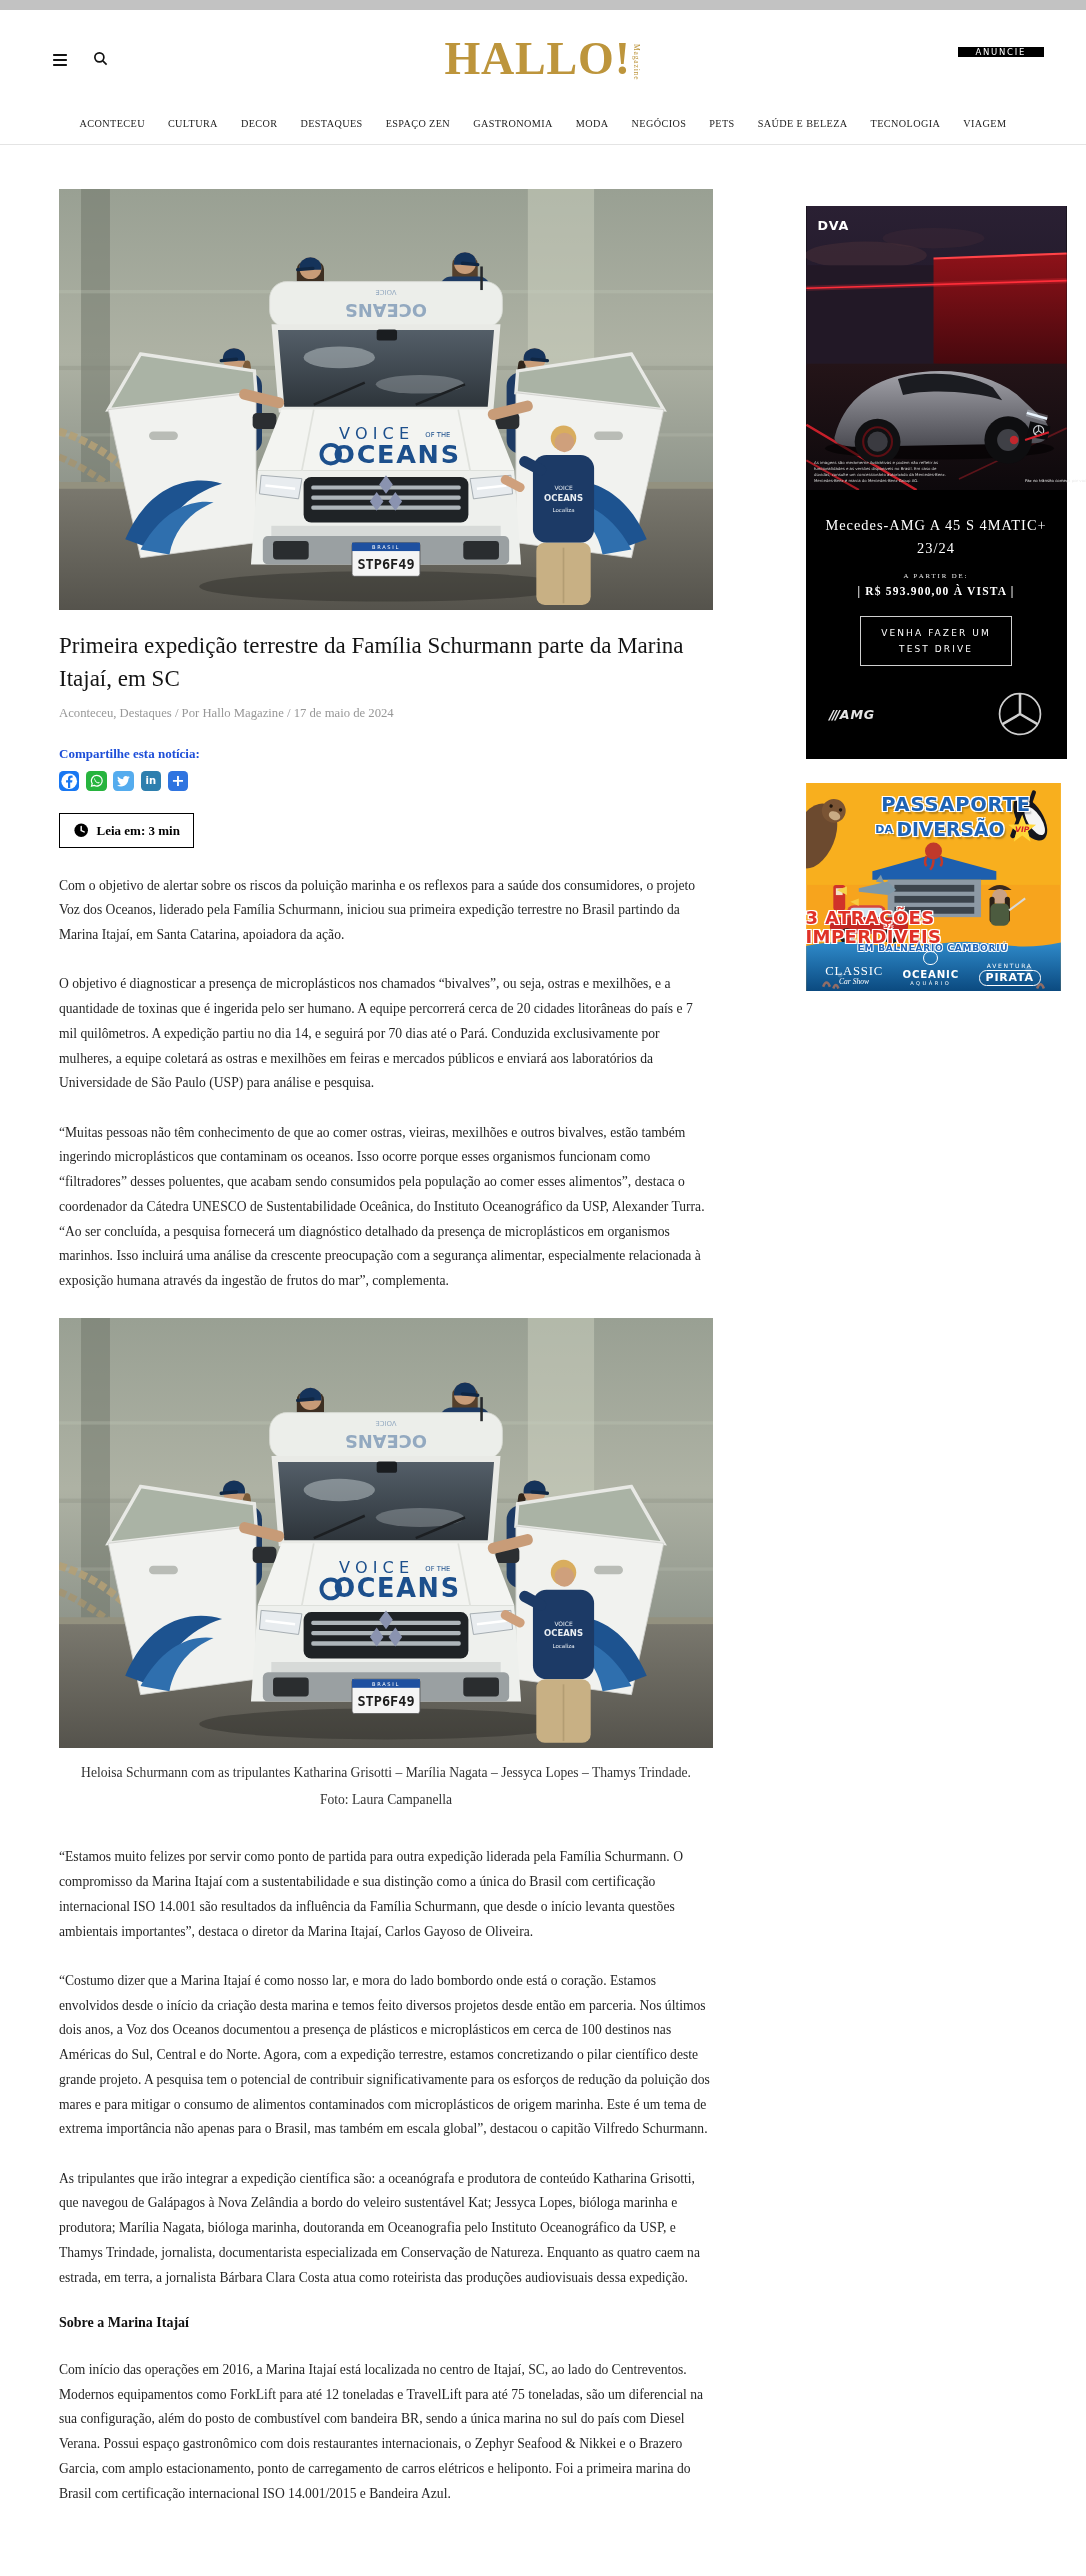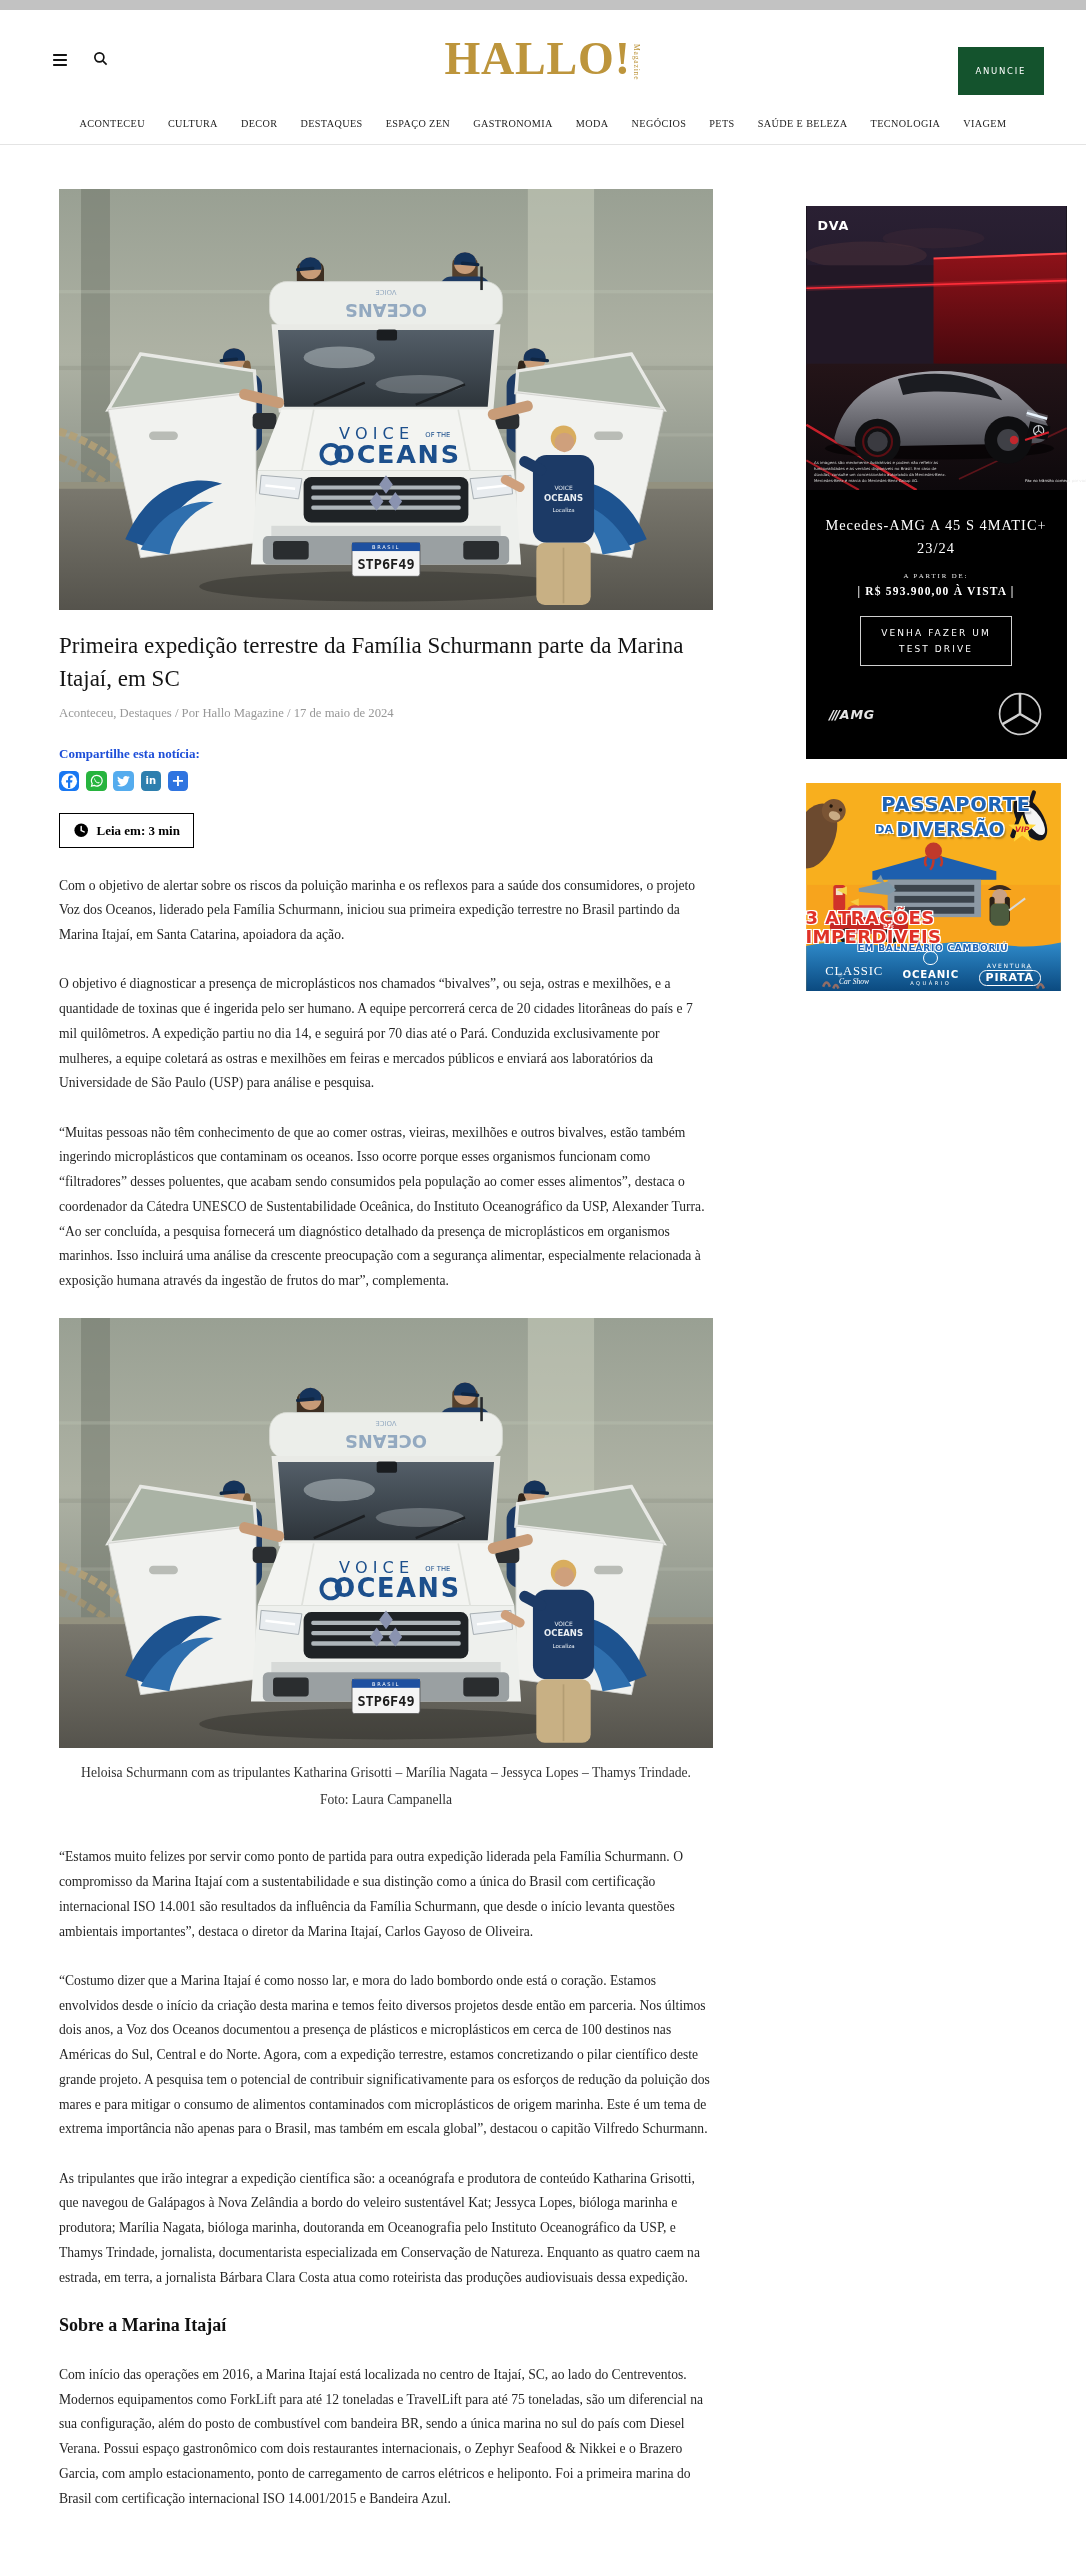--- a/index.html
+++ b/index.html
@@ -6,21 +6,21 @@
   body{width:1086px;font-family:"Liberation Serif",serif;color:#232323;-webkit-font-smoothing:antialiased;}
   .top-strip{height:10.2px;background:#c2c2c2;}
   
   header{position:relative;height:92px;background:#fff;}
   .hamburger{position:absolute;left:53px;top:44px;width:13.6px;cursor:pointer;}
   .hamburger i{display:block;height:2.2px;background:#111;margin-bottom:2.7px;border-radius:0.8px;}
   .search-btn{position:absolute;left:93px;top:41px;cursor:pointer;}
   .logo-wrap{position:absolute;left:0;right:0;top:22px;text-align:center;cursor:pointer;}
   .logo-main{font-size:46px;font-weight:bold;color:#bd953c;letter-spacing:0.8px;font-family:"Liberation Serif",serif;}
   .logo-sub{display:inline-block;writing-mode:vertical-rl;font-size:7.6px;color:#bd953c;letter-spacing:0.8px;vertical-align:top;margin-top:12px;margin-left:1.7px;}
-  .anuncie{position:absolute;right:42px;top:37px;background:#14532d;color:#fff;border:none;font-family:"DejaVu Sans",sans-serif;font-size:8.5px;letter-spacing:1.7px;padding:19px 18px;cursor:pointer;}
+  .anuncie{position:absolute;right:42px;top:37px;background:#000000;color:#fff;border:none;font-family:"DejaVu Sans",sans-serif;font-size:8.5px;letter-spacing:1.7px;padding:0 18px;cursor:pointer;}
   
   nav{height:42px;display:flex;justify-content:center;align-items:center;gap:23px;border-bottom:0.8px solid #e4e4e4;background:#fff;}
   nav span{font-size:10.2px;letter-spacing:0.4px;color:#222;cursor:pointer;white-space:nowrap;}
   
   .page{display:flex;justify-content:space-between;padding:44px 19.5px 34px 59px;}
   article{width:654px;flex:none;}
   aside{width:261px;flex:none;margin-top:17px;}
   
   figure{margin:0;}
   .photo-svg{display:block;width:100%;height:100%;}
@@ -33,21 +33,21 @@
   .sicon{width:20.4px;height:20.4px;border-radius:4.2px;display:flex;align-items:center;justify-content:center;color:#fff;cursor:pointer;}
   .sicon svg{display:block;}
   .s-fb{background:#1877f2;}
   .s-wa{background:#27b43e;}
   .s-tw{background:#55acee;}
   .s-li{background:#2e7fae;font-family:"DejaVu Sans",sans-serif;font-size:10px;font-weight:bold;}
   .s-pl{background:#2f74e0;font-family:"DejaVu Sans",sans-serif;font-size:16px;font-weight:bold;line-height:0;}
   .read-box{display:inline-flex;align-items:center;gap:8.5px;border:1.7px solid #000;padding:8.5px 13.6px;margin:22px 0 25.5px;font-weight:bold;font-size:13px;color:#000;}
   p{font-size:13.6px;line-height:1.82;margin:0 0 24.6px;color:#262626;}
   figcaption{text-align:center;font-size:13.6px;line-height:1.95;color:#333;margin:12px 0 32px;}
-  .subhead{font-size:18px;font-weight:bold;color:#111;margin:5.1px 0 27px;}
+  .subhead{font-size:14px;font-weight:bold;color:#111;margin:5.1px 0 27px;}
   .more-info{margin-bottom:0;}
   .more-info a{color:#c69c56;text-decoration:none;cursor:pointer;}
   
   .ad-mercedes{width:261px;background:#000;margin-bottom:24px;cursor:pointer;}
   .ad-m-img{position:relative;width:303px;height:284px;overflow:hidden;}
   .ad-m-img svg{display:block;}
   .dva{position:absolute;left:12px;top:12px;color:#fff;font-family:"DejaVu Sans",sans-serif;font-weight:bold;font-size:12.7px;letter-spacing:0.8px;}
   .ad-m-disclaimer{position:absolute;left:8.5px;bottom:6.8px;width:136px;color:#d8d8d8;font-family:"DejaVu Sans",sans-serif;font-size:3.9px;line-height:1.5;}
   .ad-m-note{position:absolute;right:18.7px;bottom:7.6px;color:#e8e8e8;font-family:"DejaVu Sans",sans-serif;font-size:3.9px;}
   .ad-stamp{position:absolute;right:6.8px;bottom:6px;width:7.6px;height:7.6px;background:linear-gradient(135deg,#4fae4f 50%,#3a7fc1 50%);border-radius:0.8px;}

